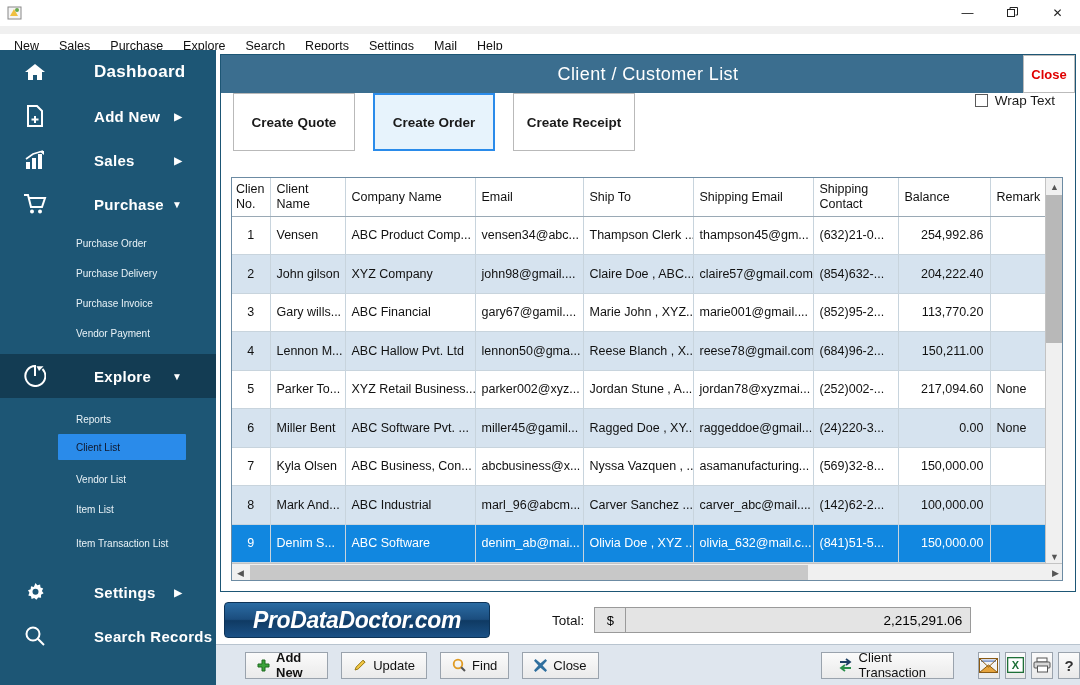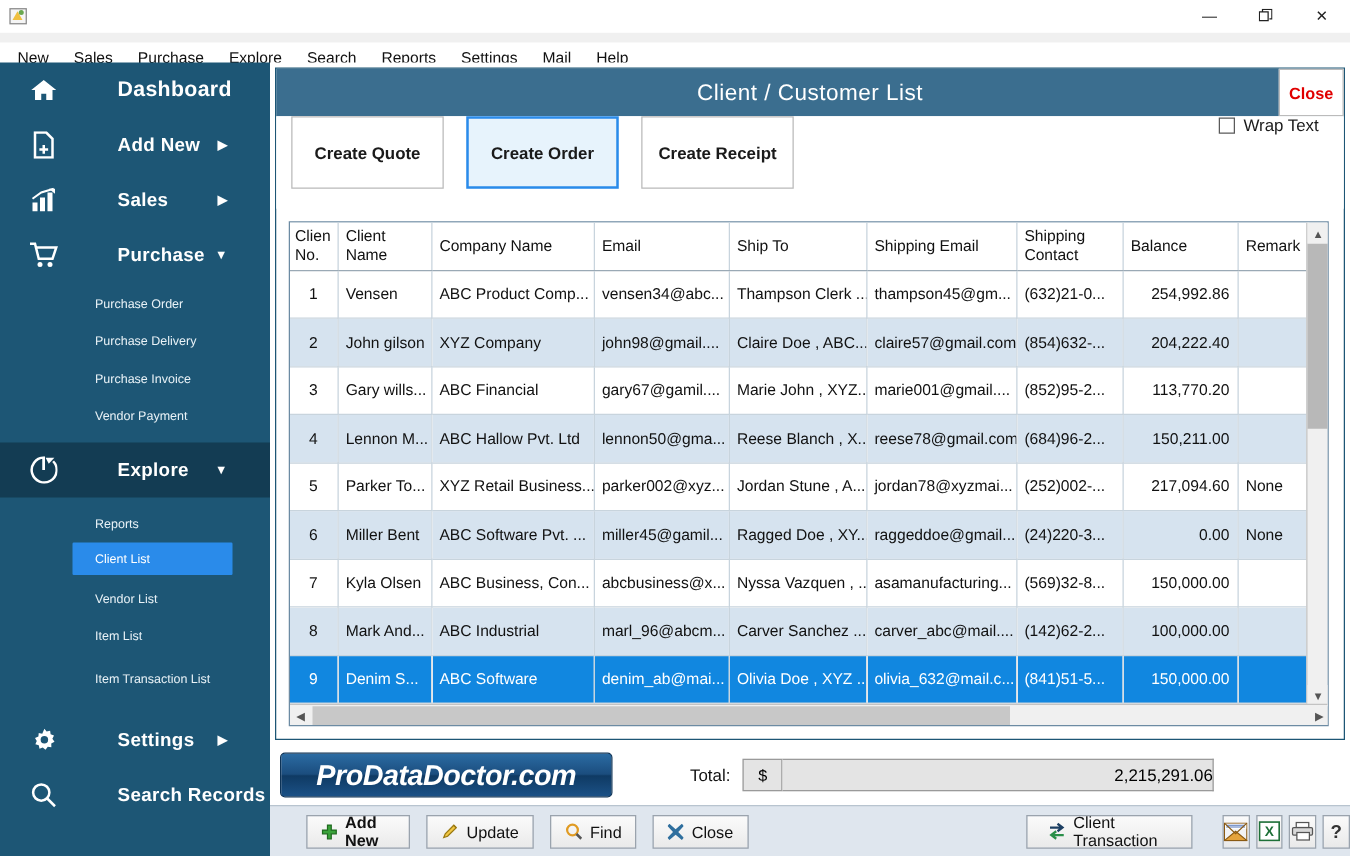--- a/index.html
+++ b/index.html
@@ -43,21 +43,21 @@
     display:flex; align-items:center; justify-content:center; }
   .side-main .lbl { font-size:15px; letter-spacing:0.3px; }
   .side-main.dash .lbl { font-size:17px; }
   .side-main .arrow { position:absolute; right:34px; font-size:10px; }
   .side-main.active { background:#133c53; }
   .side-sub {
     height:30px; display:flex; align-items:center; padding-left:76px;
     color:#e9f2f7; font-size:10px;
   }
   .side-sub.selected {
-    background:#2a8bea; color:#ffffff; margin-left:58px; padding-left:18px;
+    background:#2a8bea; color:#0f172a; margin-left:58px; padding-left:18px;
     width:128px; height:26px; border-radius:1px;
   }
   .side-sub.two-line { height:40px; line-height:1.25; }
   .side-sub-wrap { padding-top:2px; }
 
   
   .content { position:absolute; left:216px; top:50px; width:864px; height:635px; background:#ffffff; }
   .panel { position:absolute; left:4px; top:4px; width:856px; height:538px;
            border:1px solid #1d5675; background:#ffffff; }
 
@@ -125,21 +125,21 @@
   .logo {
     margin-left:8px; width:266px; height:36px; border-radius:4px;
     background:linear-gradient(180deg,#2b6ca3 0%,#1b4d7e 48%,#0f3a63 52%,#1b5186 100%);
     border:1px solid #0d3357; display:flex; align-items:center; justify-content:center;
     color:#ffffff; font-size:23px; font-weight:bold; font-style:italic; letter-spacing:-0.4px;
   }
   .total-lbl { margin-left:62px; font-size:13.5px; color:#111; }
   .total-cur { margin-left:10px; width:32px; height:26px; border:1px solid #9a9a9a; background:#e4e4e4;
                display:flex; align-items:center; justify-content:center; font-size:13px; }
   .total-val { width:345px; height:26px; border:1px solid #9a9a9a; border-left:none; background:#e4e4e4;
-               display:flex; align-items:center; justify-content:flex-end; padding-right:0; font-size:13.5px; }
+               display:flex; align-items:center; justify-content:flex-end; padding-right:8px; font-size:13.5px; }
 
   
   .footer { position:absolute; left:0; bottom:0; width:864px; height:41px; background:#dfe6ee;
             border-top:1px solid #b8c4cf; display:flex; align-items:center; }
   .fbtn { height:27px; border:1px solid #9aa3ad; background:linear-gradient(180deg,#fbfbfb,#eaeaea);
           display:flex; align-items:center; gap:6px; padding:0 11px; font-size:13px; color:#111; }
   .fbtn.bold { font-weight:bold; }
   .icon-btn { width:27px; height:27px; border:1px solid #9aa3ad;
               background:linear-gradient(180deg,#fbfbfb,#e9e9e9);
               display:flex; align-items:center; justify-content:center; }

